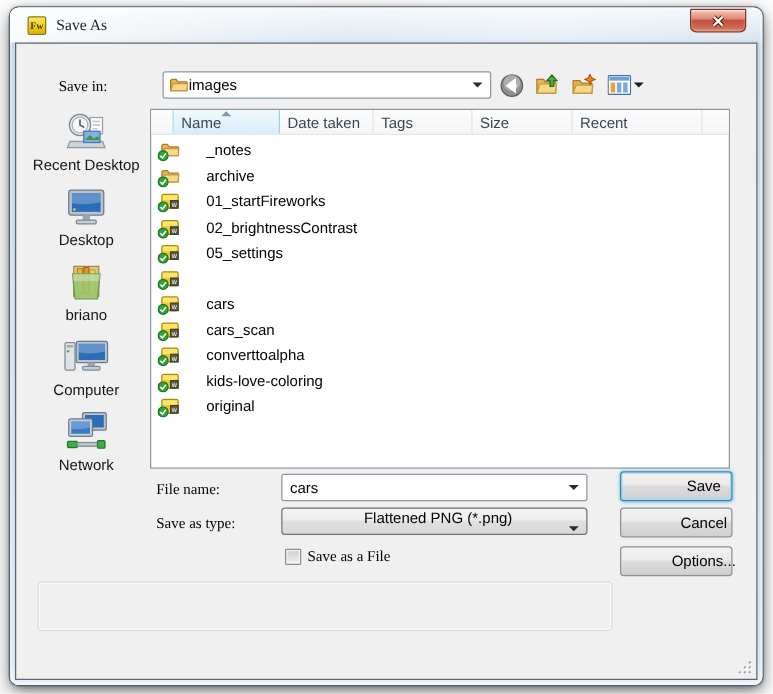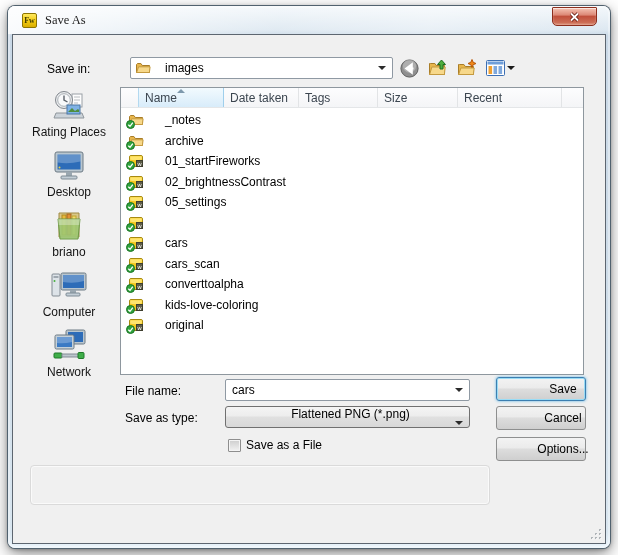--- a/index.html
+++ b/index.html
@@ -17,27 +17,27 @@
     color:#3f3a00; font-size:8px; font-weight:bold; text-align:center; line-height:13px; }
   .title-text { position:absolute; left:37px; top:7px; font-size:12.5px; color:#1b1b1b; text-shadow:0 0 4px rgba(255,255,255,.9); }
   .close-btn { position:absolute; right:13px; top:1px; width:45px; height:19px; border-radius:1px 1px 5px 5px;
     background:linear-gradient(#f5c4b4 0,#dd8a78 40%,#c1503c 50%,#cc6d55 85%,#e09a82 100%);
     border:1px solid #8c2e1d; box-shadow:0 1px 0 rgba(255,255,255,.55) inset, 0 0 2px rgba(255,255,255,.4) inset;
     display:flex; align-items:center; justify-content:center; cursor:default; }
 
   
   .client { position:absolute; left:4px; right:4px; top:28px; bottom:4px; background:#f0f0f0; border:1px solid #5d6670; }
 
-  label, .static-text { font-size:12px; color:#000; }
+  label, .static-text { font-size:12px; color:#000;font-family:Liberation Serif, serif; }
 
   
   .savein-label { position:absolute; left:34px; top:27px; }
   .combo { position:absolute; background:#fff; border:1px solid #8f99a3; border-radius:2px; display:flex; align-items:center; font-size:12px; }
   .combo .caret { margin-left:auto; margin-right:6px; width:0; height:0; border-left:4px solid transparent; border-right:4px solid transparent; border-top:4px solid #2b2b2b; }
-  .combo-savein { left:117px; top:22px; width:263px; height:22px; padding-left:4px; gap:14px; }
+  .combo-savein { left:117px; top:22px; width:263px; height:22px; padding-left:4px; gap:0; }
 
   .toolbar { position:absolute; left:386px; top:23px; display:flex; align-items:center; gap:9px; }
   .tool-btn { width:20px; height:20px; display:flex; align-items:center; justify-content:center; }
   .views-wrap { display:flex; align-items:center; gap:2px; }
   .views-caret { width:0; height:0; border-left:4px solid transparent; border-right:4px solid transparent; border-top:4px solid #1b1b1b; }
 
   
   .sidebar { position:absolute; left:6px; top:52px; width:100px; }
   .side-item { height:56px; margin-bottom:4px; display:flex; flex-direction:column; align-items:center; justify-content:flex-start; cursor:default; }
   .side-ic { height:36px; display:flex; align-items:center; justify-content:center; }
@@ -156,21 +156,21 @@
             <rect x="21" y="7" width="10" height="13" fill="#fdfdfd" stroke="#9aa0a6"></rect>
             <path d="M23 10 h6 M23 13 h6 M23 16 h4" stroke="#b8bcc0" stroke-width="1"></path>
             <circle cx="13" cy="13" r="8.5" fill="#e9ebed" stroke="#82888e"></circle>
             <circle cx="13" cy="13" r="6.3" fill="#f8f9fa" stroke="#aab0b5"></circle>
             <path d="M13 8.5 L13 13 L16.5 15" stroke="#5c6artisan4" stroke-width="1.4" fill="none"></path>
             <path d="M13 8.5 L13 13 L16.5 15" stroke="#5c636a" stroke-width="1.4" fill="none"></path>
             <rect x="16" y="18" width="13" height="9" fill="#7fb2e5" stroke="#4a76a4"></rect>
             <path d="M17 25 l4-4 3 3 3-2 1 1 v2 h-11z" fill="#4e8e3f"></path>
           </svg>
         </span>
-        <span class="side-lab">Rating Places</span>
+        <span class="side-lab">Recent Desktop</span>
       </div>
       <div class="side-item">
         <span class="side-ic">
           <svg width="36" height="34" viewBox="0 0 36 34">
             <rect x="4" y="4" width="28" height="20" rx="2" fill="#b9c6cf" stroke="#6d7a84"></rect>
             <rect x="6.5" y="6.5" width="23" height="15" fill="#2d6cb8"></rect>
             <path d="M6.5 6.5 h23 v7 q-12 3 -23 1 z" fill="rgba(255,255,255,.25)"></path>
             <circle cx="8.5" cy="19.5" r="1" fill="#e8d24a"></circle>
             <rect x="15" y="24" width="6" height="4" fill="#9aa7b0"></rect>
             <rect x="10" y="28" width="16" height="3" rx="1" fill="#c3ced6" stroke="#7d8a94"></rect>

